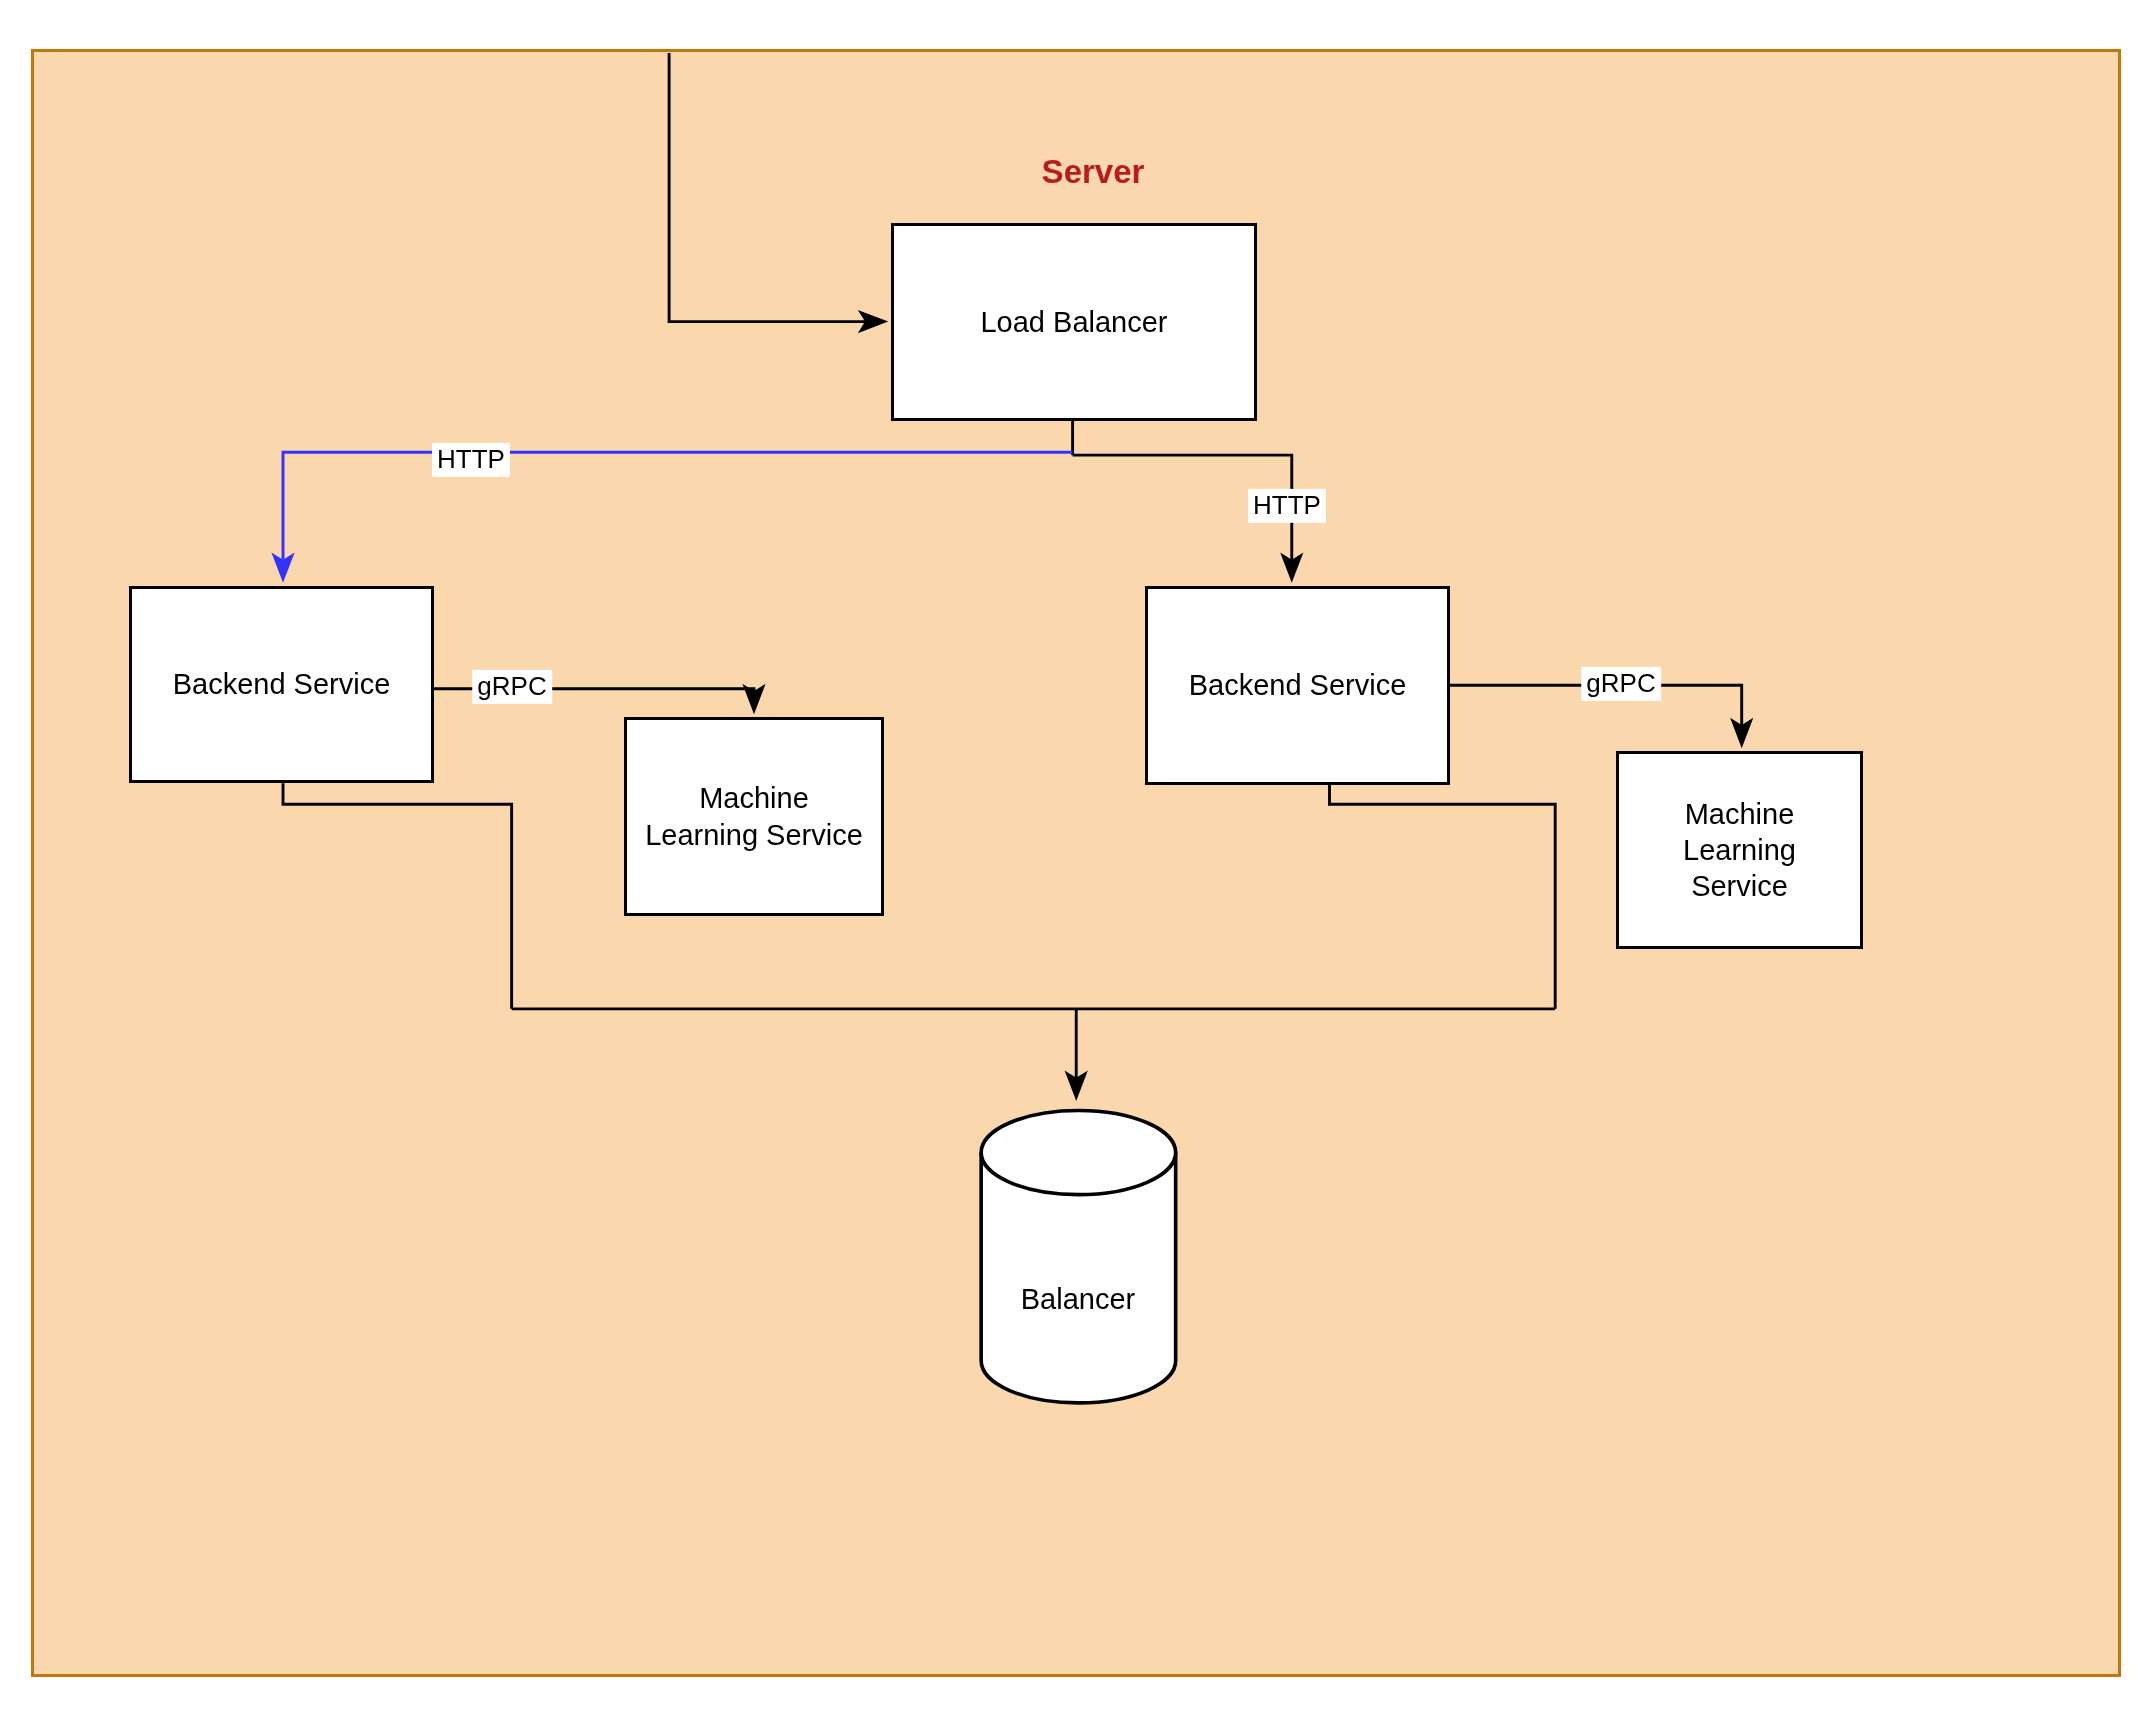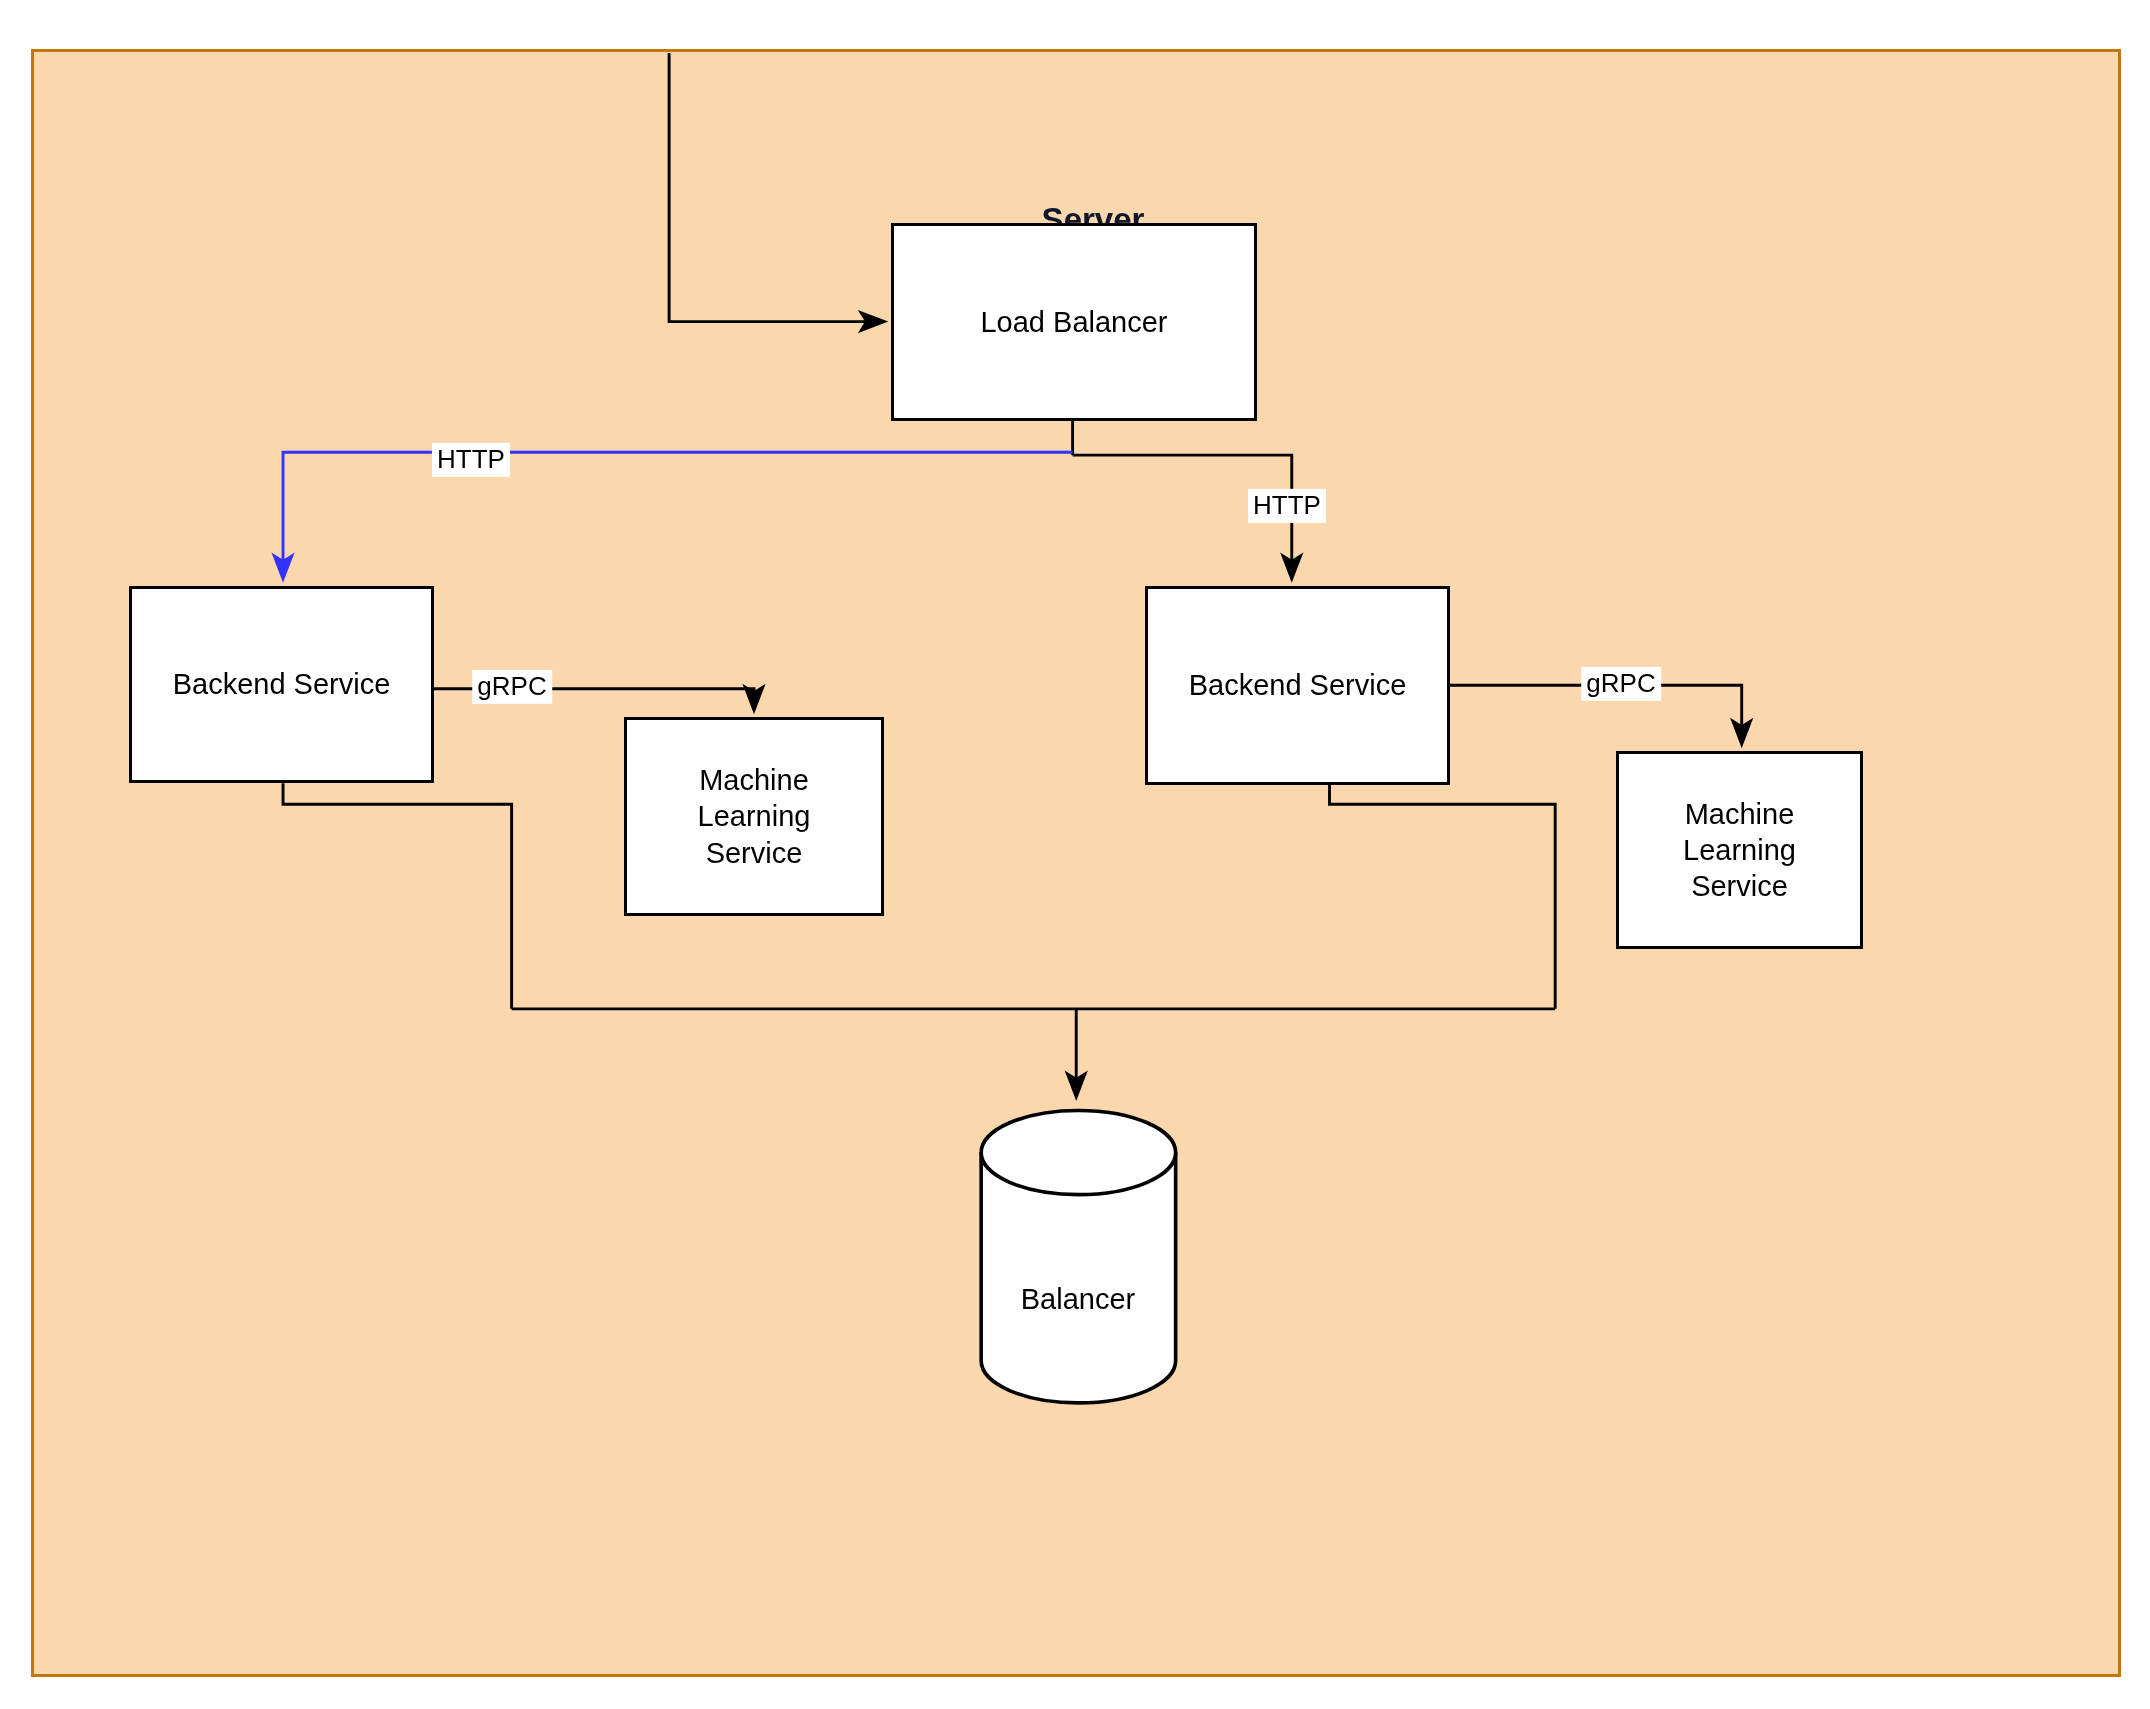--- a/index.html
+++ b/index.html
@@ -37,32 +37,31 @@
     box-sizing: border-box;
     background: #ffffff;
     border: 3.6px solid #000000;
     display: flex;
     align-items: center;
     justify-content: center;
     text-align: center;
     font-size: 29px;
     line-height: 1.25;
     color: #000000;
-    padding: 0 31px;
+    padding: 0 13px;
   }
   .diagram-title {
     position: absolute;
     transform: translate(-50%, -50%);
     font-size: 33px;
     font-weight: bold;
     text-underline-offset: 5.1px;
     text-decoration-thickness: 2.9px;
-    color: #0f172a;
+    color: #b91c1c;
     white-space: nowrap;
-    margin-top: 48px;
   }
   .edge-label {
     position: absolute;
     transform: translate(-50%, -50%);
     background: #ffffff;
     color: #000000;
     font-size: 26px;
     line-height: 1.15;
     padding: 2.2px 5.1px;
     white-space: nowrap;

